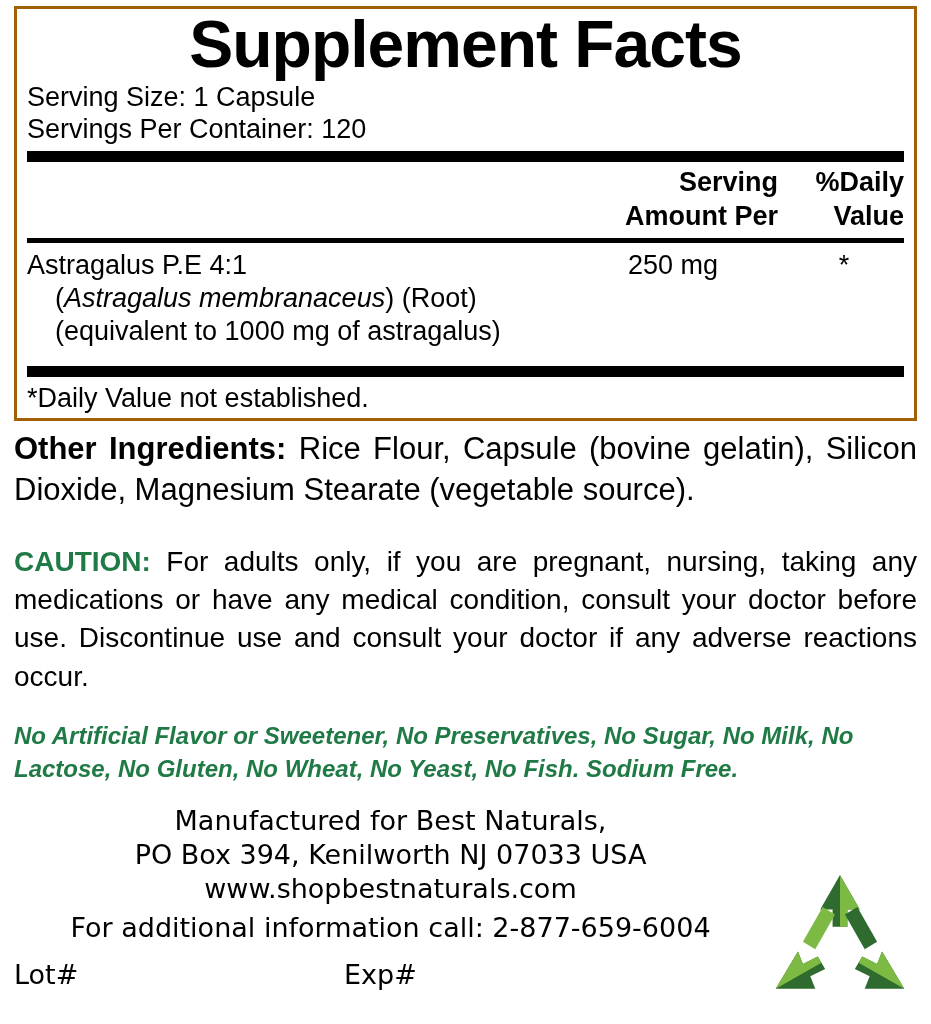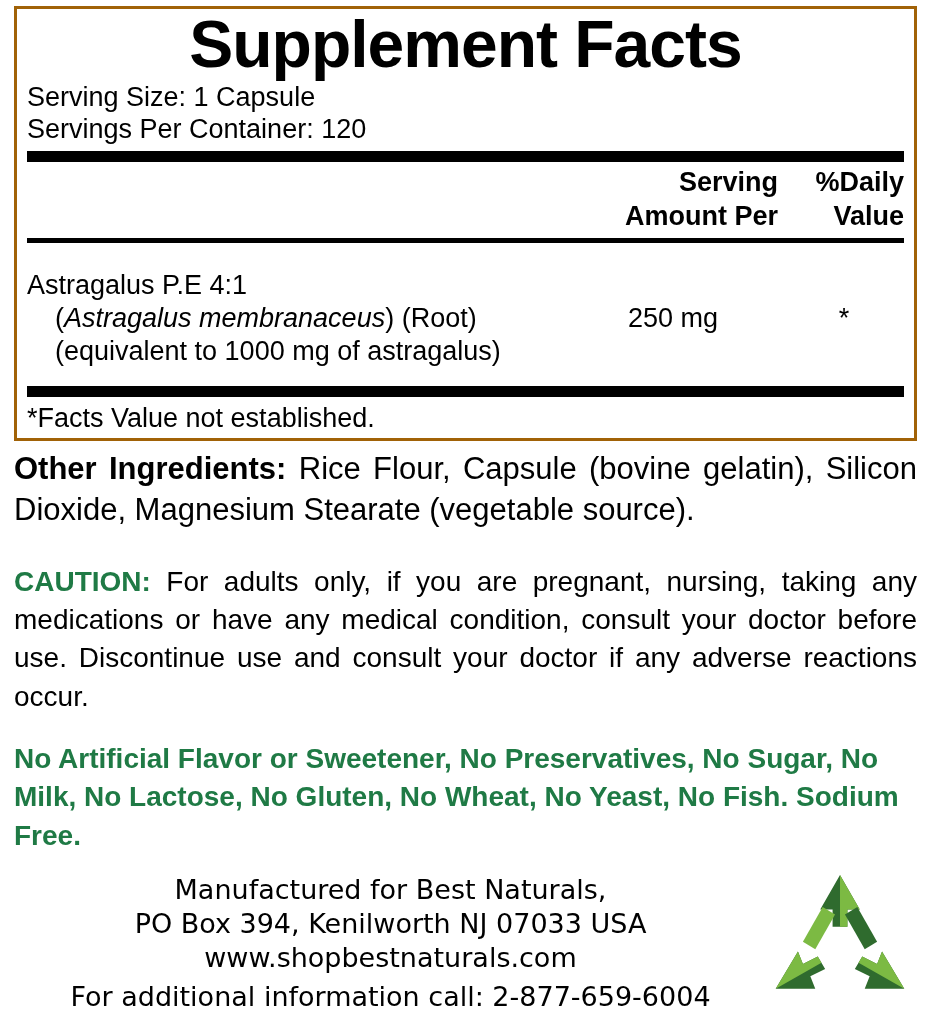--- a/index.html
+++ b/index.html
@@ -72,25 +72,24 @@
     text-align: right;
     padding-right: 6px;
   }
   .amount-header .col-dv {
     width: 120px;
     text-align: right;
   }
 
   .nutrient-row {
     display: flex;
-    align-items: center;
+    align-items: flex-start;
     font-size: 27px;
     line-height: 1.22;
     padding: 6px 0 0 0;
-    margin-top: 20px;
   }
   .nutrient-name-cell {
     flex: 1 1 auto;
   }
   .nutrient-amount-cell {
     width: 210px;
     text-align: center;
     padding-right: 6px;
   }
   .nutrient-dv-cell {
@@ -127,22 +126,23 @@
     text-align: justify;
   }
   .caution-label {
     color: #1f7a45;
     font-weight: bold;
   }
 
   
   .free-claims {
     color: #1f7a45;
-    font-weight: bold;
-    font-size: 28px;
+    font-style: italic;
+    font-weight: bold;
+    font-size: 24px;
     line-height: 1.37;
     margin: 24px 0 0 0;
   }
 
   
   .manufacturer {
     text-align: center;
     font-size: 27px;
     line-height: 1.26;
     margin: 18px 0 0 0;
@@ -211,21 +211,21 @@
         <div class="sub-line">(equivalent to 1000 mg of astragalus)</div>
       </div>
       <div class="nutrient-amount-cell">250 mg</div>
       <div class="nutrient-dv-cell">*</div>
     </div>
 
     <div class="facts-spacer"></div>
 
     <div class="rule-thick"></div>
 
-    <div class="footnote">*Facts Value not established.</div>
+    <div class="footnote">*Daily Value not established.</div>
   </div>
 
   <div class="other-ing"><b>Other Ingredients:</b><span> Rice Flour, Capsule (bovine gelatin), Silicon Dioxide, Magnesium Stearate (vegetable source).</span></div>
 
   <div class="caution"><span class="caution-label">CAUTION:</span><span> For adults only, if you are pregnant, nursing, taking any medications or have any medical condition, consult your doctor before use. Discontinue use and consult your doctor if any adverse reactions occur.</span></div>
 
   <div class="free-claims">No Artificial Flavor or Sweetener, No Preservatives, No Sugar, No Milk, No Lactose, No Gluten, No Wheat, No Yeast, No Fish. Sodium Free.</div>
 
   <div class="manufacturer">
     <div class="manu-line">Manufactured for Best Naturals,</div>

